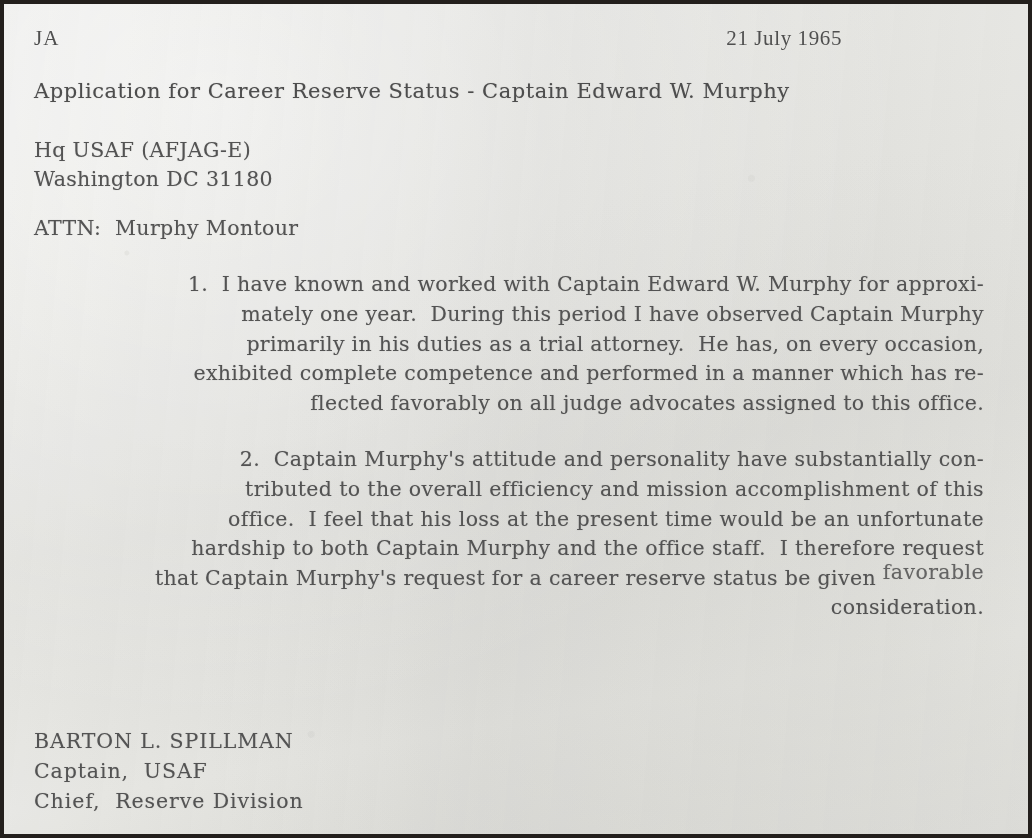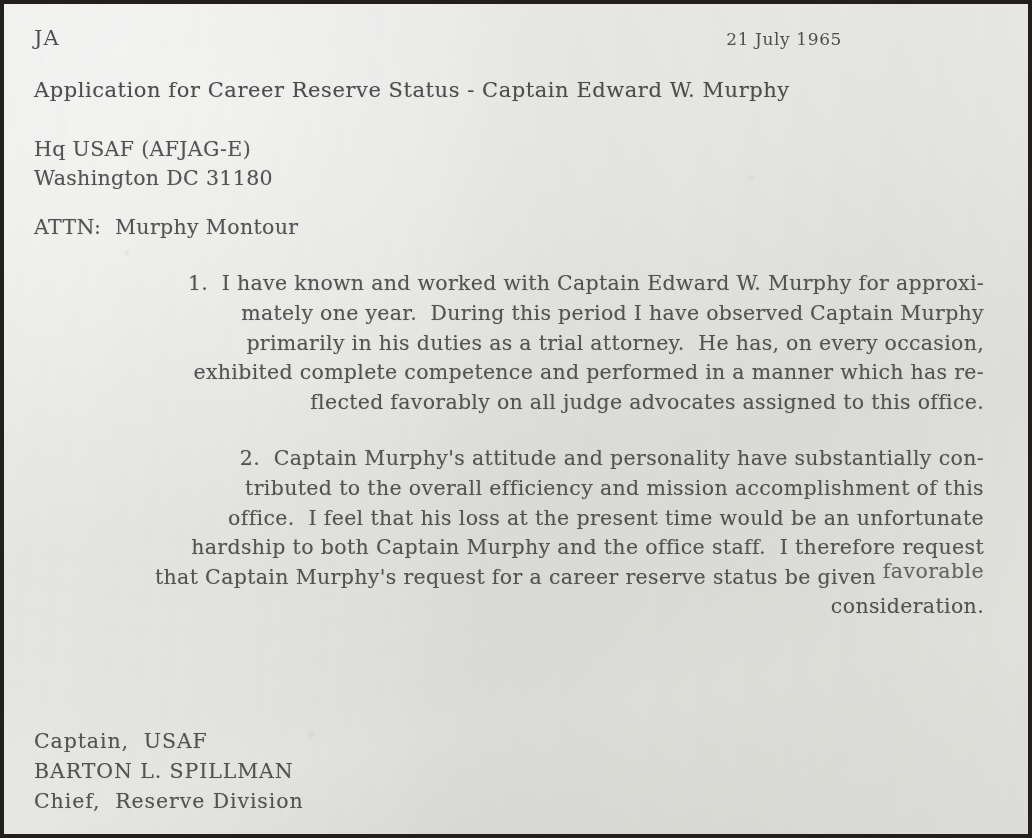--- a/index.html
+++ b/index.html
@@ -52,28 +52,29 @@
     color: #535353;
     white-space: pre-wrap;
     text-shadow: 0 0 1px rgba(90,90,90,0.35);
   }
   .header-row {
     display: flex;
     justify-content: space-between;
     align-items: baseline;
     padding-right: 160px;
     margin-bottom: 26px;
+    font-family: Liberation Serif, serif;
   }
   .office-symbol {
     font-size: 21px;
     letter-spacing: 1px;
     color: #4f4f4f;
   }
   .doc-date {
-    font-size: 17px;
+    font-size: 21px;
     letter-spacing: 0.6px;
     color: #4f4f4f;
   }
   .subject {
     margin-bottom: 29px;
     letter-spacing: 0.55px;
     font-size: 21px;
     color: #4d4d4d;
   }
   .addr-block {
@@ -137,19 +138,19 @@
 flected favorably on all judge advocates assigned to this office.</div>
 
     <div class="para p2"><span>2.  Captain Murphy's attitude and personality have substantially con-
 tributed to the overall efficiency and mission accomplishment of this
 office.  I feel that his loss at the present time would be an unfortunate
 hardship to both Captain Murphy and the office staff.  I therefore request
 that Captain Murphy's request for a career reserve status be given </span><span class="offset-word smudge">favorable</span><span>
 consideration.</span></div>
 
     <div class="sig-block">
+      <div class="line">BARTON L. SPILLMAN</div>
       <div class="line">Captain,  USAF</div>
-      <div class="line">BARTON L. SPILLMAN</div>
       <div class="line">Chief,  Reserve Division</div>
     </div>
 
   </div>
 </div>
 
 </body></html>

